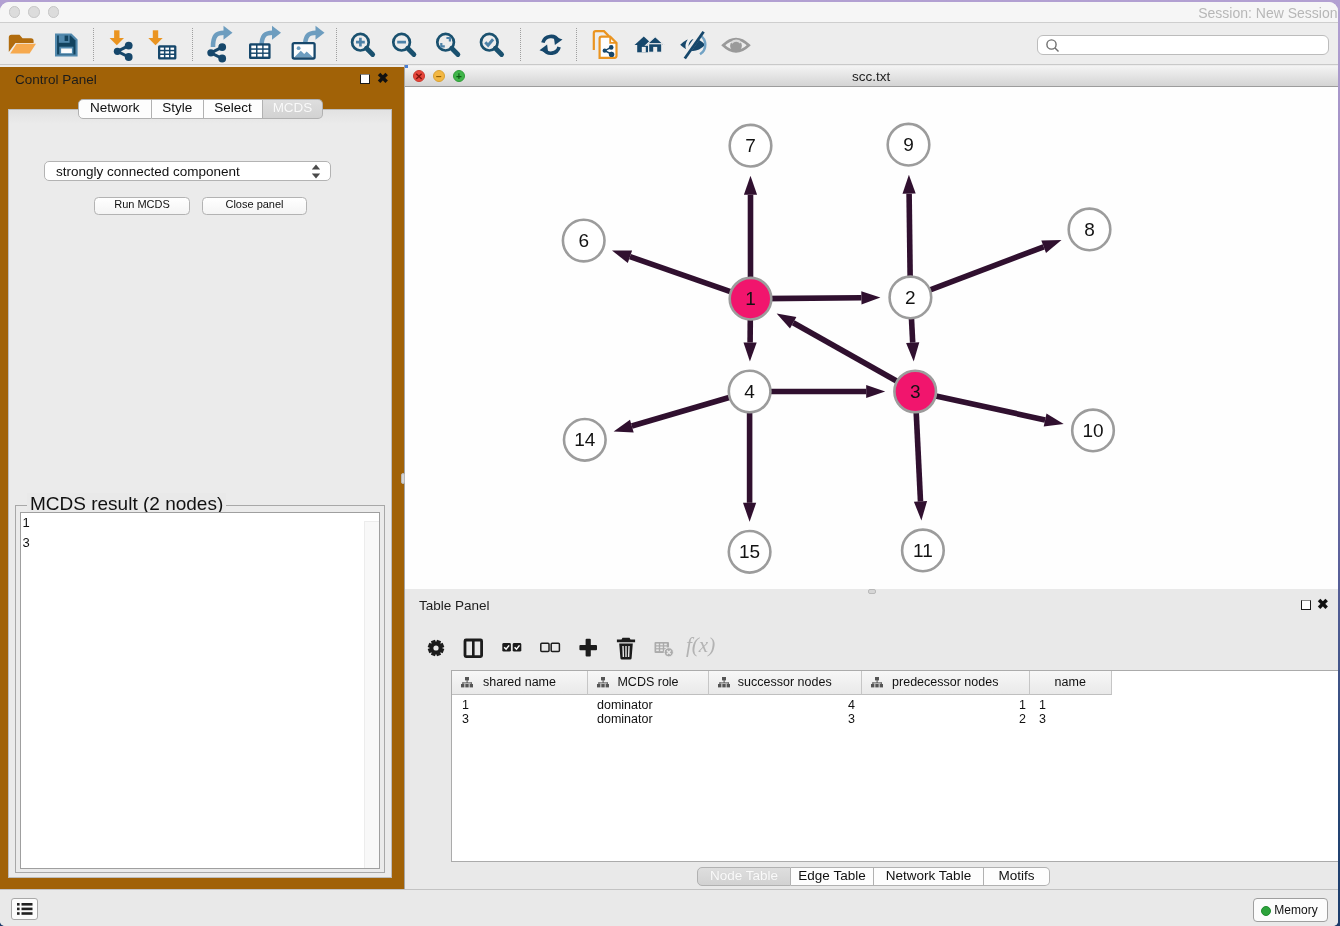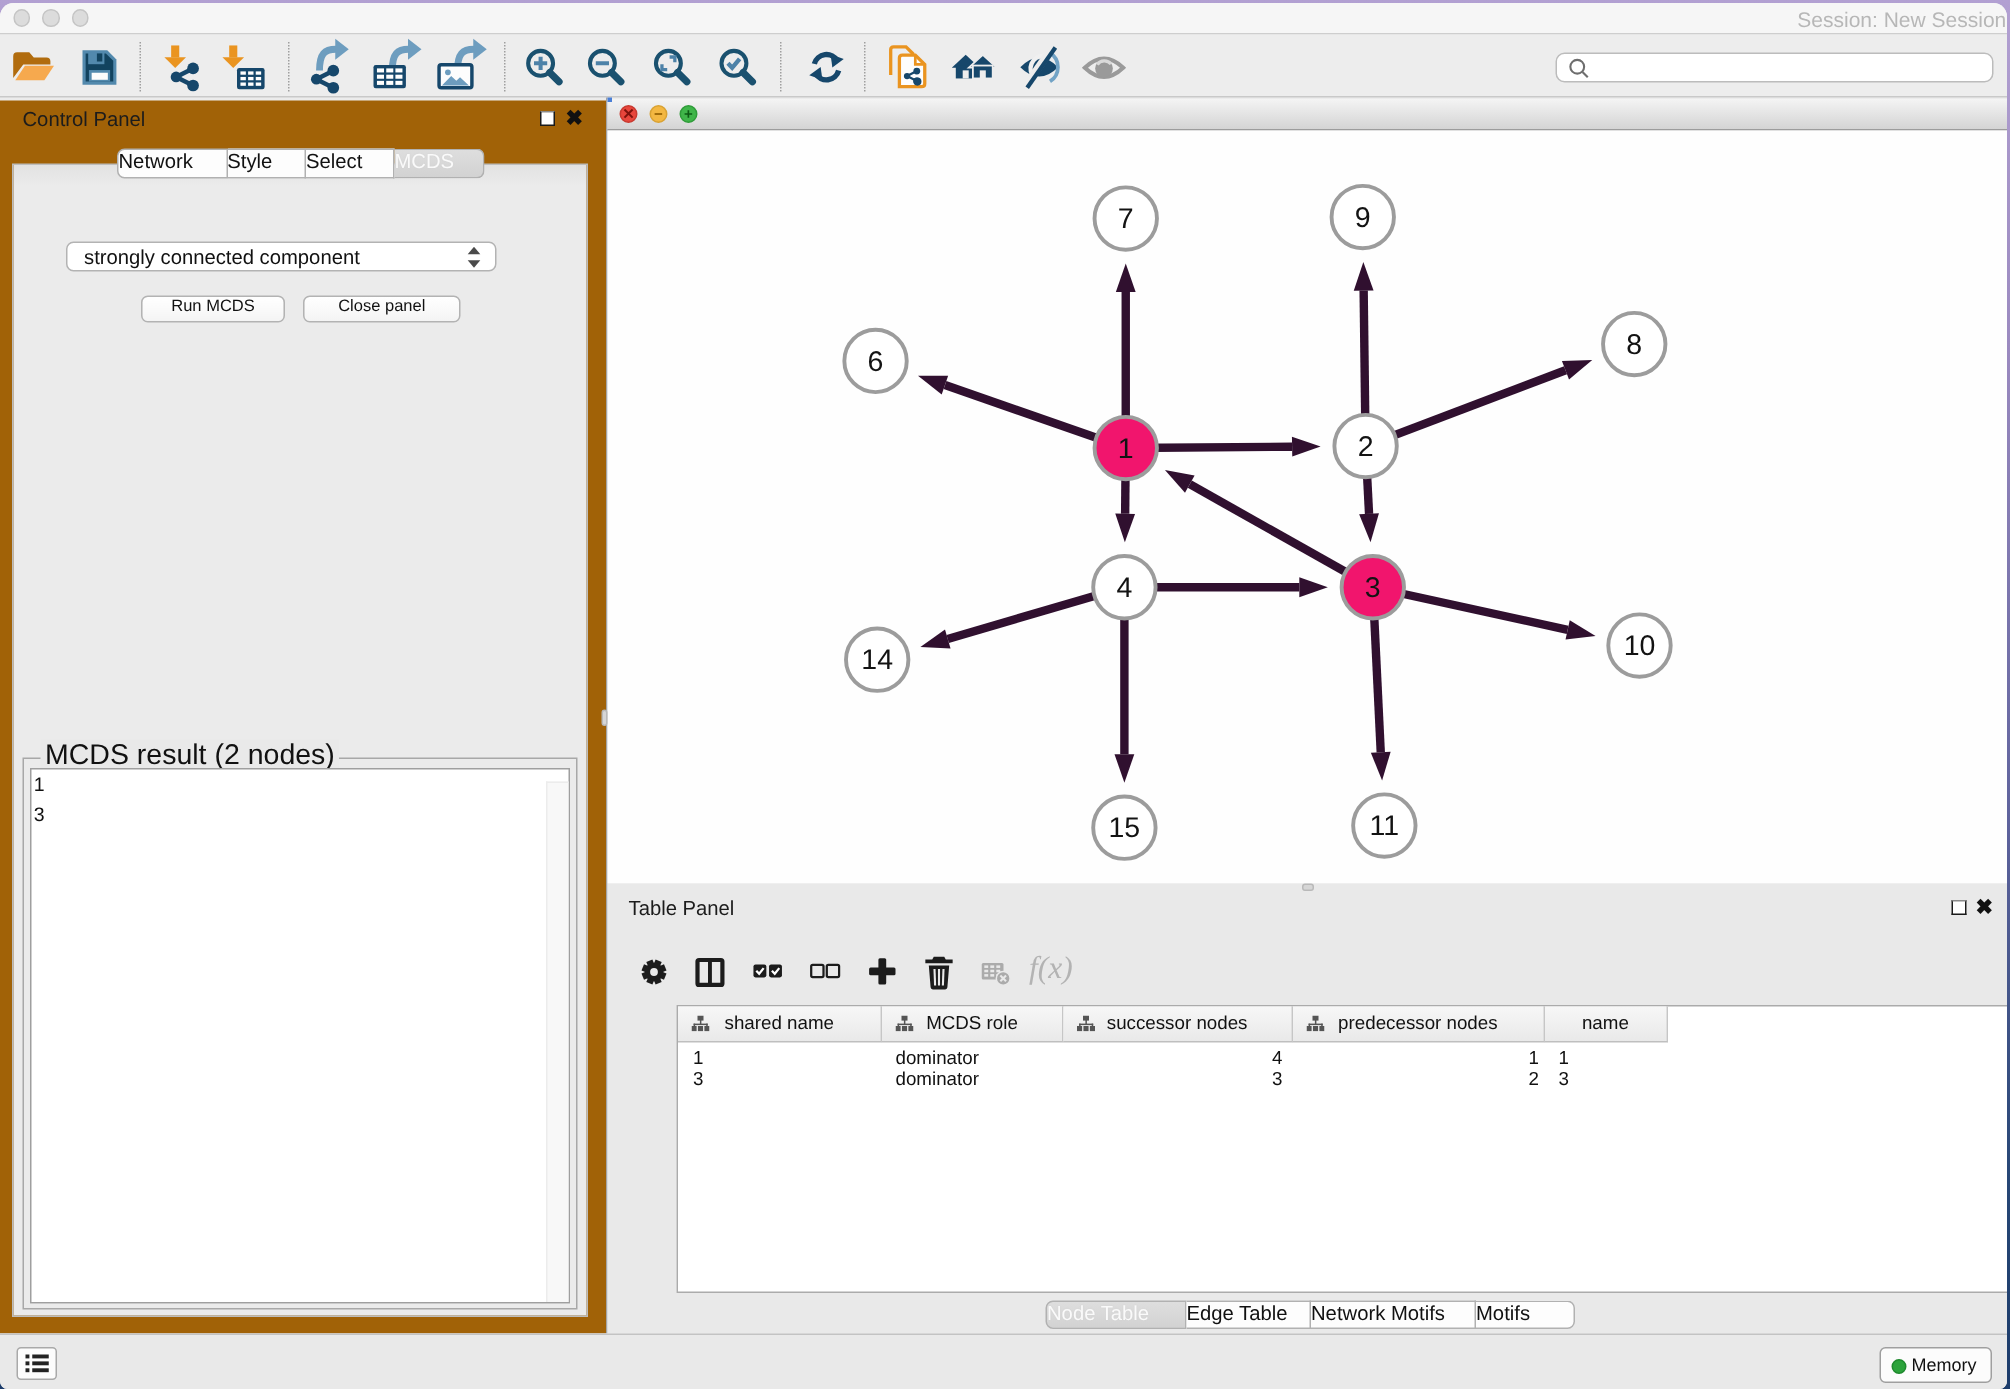--- a/index.html
+++ b/index.html
@@ -23,21 +23,21 @@
 #searchbox { position:absolute; left:1037px; top:12px; width:292px; height:20.5px;
   background:#fff; border:1px solid #bcbcbc; border-radius:6px; }
 
 #cpanel { position:absolute; left:0; top:64.5px; width:404px; bottom:37px; background:#a16207; }
 #cp-title { position:absolute; left:15px; top:5px; font-size:13.5px; color:#1c1c1c; }
 .float-ico { position:absolute; top:7.5px; width:10px; height:10px;
   border:1.6px solid #1a1a1a; border-top-color:#8a8a8a; background:#fff; }
 .close-x { position:absolute; top:3px; font-size:14px; font-weight:bold; color:#111; }
 #cp-tabs { position:absolute; top:32.5px; left:78px; height:19.5px; display:flex; z-index:2; }
 .tab { height:19.5px; border:1px solid #b1b1b1; border-left:none; background:#fdfdfd;
-  font-size:13.5px; color:#111; text-align:left; line-height:15.5px; }
+  font-size:13.5px; color:#111; text-align:center; line-height:15.5px; }
 .tab.first { border-left:1px solid #b1b1b1; border-radius:5px 0 0 5px; }
 .tab.sel { background:linear-gradient(#dedede,#d2d2d2); color:#fafafa; border-radius:0 5px 5px 0;
   text-shadow:0 0 1px #cfcfcf; }
 #cp-pane { position:absolute; left:8px; right:12px; top:42.5px; bottom:11.5px;
   border:1px solid #bdbdbd; background:linear-gradient(#e2e2e2,#ebebeb 14px); }
 #opt-label { position:absolute; top:27px; left:0; right:0; text-align:center; font-size:13.5px; color:#111; }
 #dropdown { position:absolute; left:35px; top:50.5px; width:287px; height:20.5px; background:#fff;
   border:1px solid #b3b3b3; border-radius:5px; font-size:13.5px; color:#111;
   line-height:19px; padding-left:11px; }
 #dd-arrows { position:absolute; right:8px; top:1.5px; }
@@ -245,20 +245,21 @@
       </div>
     </div>
   </div>
   <div id="vline"></div>
 
   <div id="netwin">
     <div id="net-title">
       <div class="light" style="left:8px;background:#e8463c;border:1px solid #c83a30;color:#7e120c">✕</div>
       <div class="light" style="left:28px;background:#f3b742;border:1px solid #d9a233;color:#925e00">−</div>
       <div class="light" style="left:48px;background:#3fb549;border:1px solid #2f9c39;color:#0d5b14">+</div>
+      <div id="net-title-text">scc.txt</div>
     </div>
     <div id="canvas">
       <svg width="933" height="503" style="position:absolute;left:0;top:0">
 <line x1="345.5" y1="211.7" x2="345.5" y2="107.7" stroke="#30102f" stroke-width="5.6"></line>
 <polygon points="345.5,88.7 352.1,107.7 338.9,107.7" fill="#30102f"></polygon>
 <line x1="345.5" y1="211.7" x2="225.0" y2="169.7" stroke="#30102f" stroke-width="5.6"></line>
 <polygon points="207.0,163.5 227.1,163.5 222.8,176.0" fill="#30102f"></polygon>
 <line x1="345.5" y1="211.7" x2="456.4" y2="210.8" stroke="#30102f" stroke-width="5.6"></line>
 <polygon points="475.4,210.6 456.5,217.4 456.3,204.2" fill="#30102f"></polygon>
 <line x1="345.5" y1="211.7" x2="345.1" y2="255.5" stroke="#30102f" stroke-width="5.6"></line>
@@ -421,21 +422,21 @@
       <div class="trow" style="left:587px;top:27.5px">1</div>
       <div class="trow" style="left:10px;top:42px">3</div>
       <div class="trow" style="left:145px;top:42px">dominator</div>
       <div class="trow" style="left:330px;top:42px;width:73px;text-align:right">3</div>
       <div class="trow" style="left:500px;top:42px;width:74px;text-align:right">2</div>
       <div class="trow" style="left:587px;top:42px">3</div>
     </div>
     <div id="tp-tabs">
       <div class="tab first sel" style="width:94px;border-radius:5px 0 0 5px">Node Table</div>
       <div class="tab" style="width:83px">Edge Table</div>
-      <div class="tab" style="width:110px">Network Motifs</div>
+      <div class="tab" style="width:110px">Network Table</div>
       <div class="tab" style="width:66px;border-radius:0 5px 5px 0">Motifs</div>
     </div>
   </div>
 
   <div id="statusbar">
     <div id="listbtn">
       <svg width="18" height="14" style="position:absolute;left:4px;top:3px">
         <g fill="#222">
           <rect x="1" y="1" width="2.6" height="2.6"></rect>
             <rect x="5.5" y="1" width="11" height="2.6"></rect>

